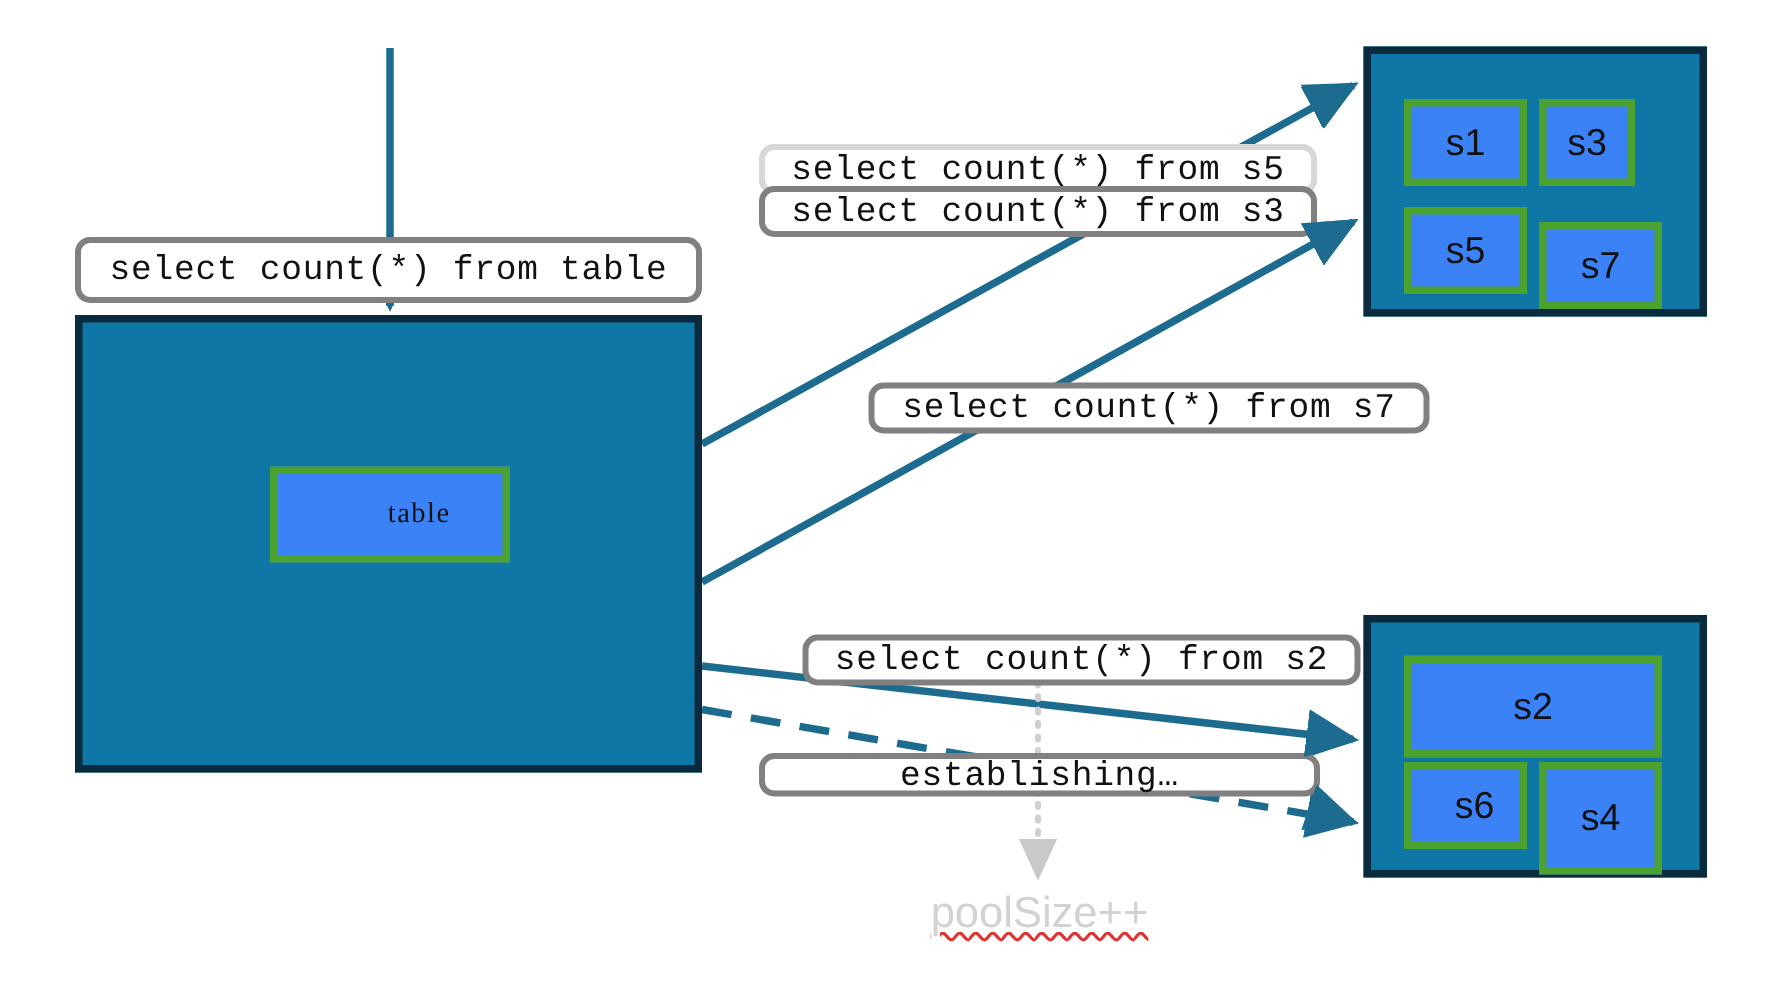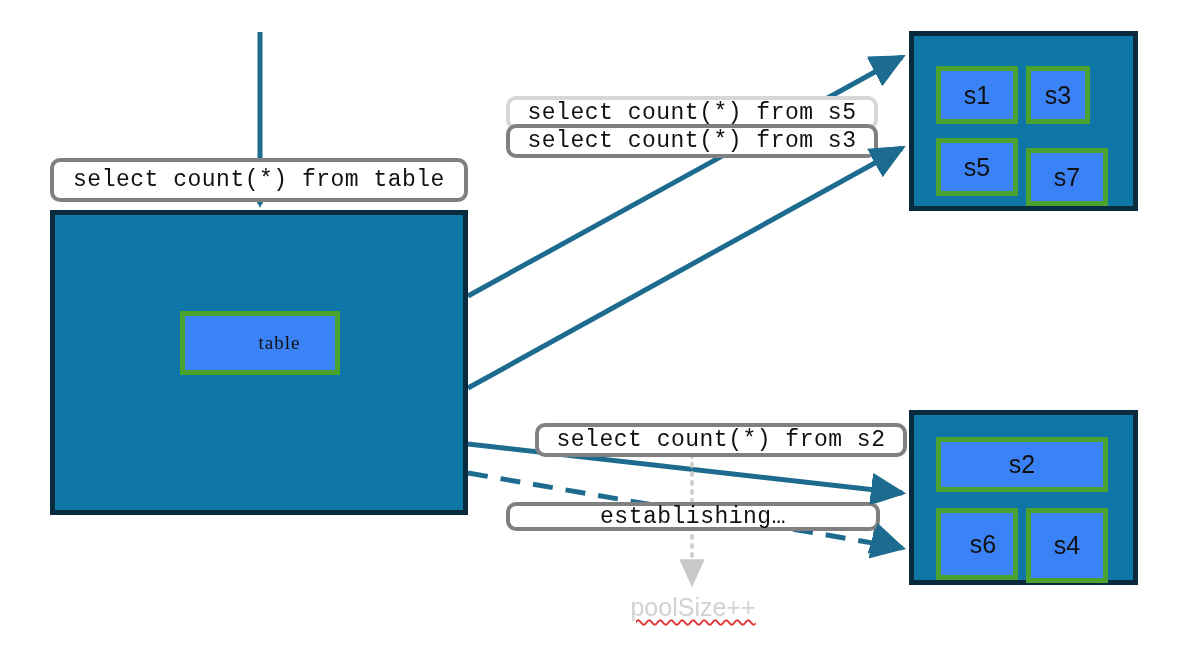--- a/index.html
+++ b/index.html
@@ -47,22 +47,22 @@
     font-family: Liberation Serif, serif;
     font-size: 19px;
     letter-spacing: 1px;
     padding-left: 39px;
   }
   #chip-table { left: 180px; top: 311px; width: 160px; height: 64px; }
   #chip-s1 { left: 936px; top: 66px;  width: 82px; height: 58px; }
   #chip-s3 { left: 1026px; top: 66px; width: 64px; height: 58px; }
   #chip-s5 { left: 936px; top: 138px; width: 82px; height: 58px; }
   #chip-s7 { left: 1026px; top: 148px; width: 82px; height: 58px; }
-  #chip-s2 { left: 936px; top: 437px; width: 172px; height: 55px; }
-  #chip-s6 { left: 936px; top: 508px; width: 82px; height: 72px; padding-left: 12px; }
+  #chip-s2 { left: 936px; top: 437px; width: 172px; height: 68px; }
+  #chip-s6 { left: 936px; top: 508px; width: 82px; height: 58px; padding-left: 12px; }
   #chip-s4 { left: 1026px; top: 508px; width: 82px; height: 75px; }
 
   
   .label-box {
     position: absolute;
     background: #ffffff;
     border: 4px solid #808080;
     border-radius: 10px;
     box-sizing: border-box;
     display: flex;
@@ -85,21 +85,21 @@
   #lbl-est    { left: 506px; top: 502px; width: 374px; height: 29px; }
 
   
   #pool-size-text {
     position: absolute;
     left: 580px;
     top: 593px;
     width: 226px;
     text-align: center;
     font-family: "Liberation Sans", sans-serif;
-    font-size: 25px;
+    font-size: 29px;
     color: #d2d2d2;
     white-space: nowrap;
     z-index: 3;
   }
   #pool-size-text .sq {
     text-decoration: underline wavy #e03434;
     text-decoration-thickness: 2px;
     text-underline-offset: 3px;
   }
 
@@ -158,20 +158,21 @@
 
   <div id="pool-bottom" class="node-box"></div>
   <div id="chip-s2" class="chip">s2</div>
   <div id="chip-s6" class="chip">s6</div>
   <div id="chip-s4" class="chip">s4</div>
 
   <div id="lbl-table" class="label-box">select count(*) from table</div>
 
   <div id="lbl-s5" class="label-box faded">select count(*) from s5</div>
   <div id="lbl-s3" class="label-box">select count(*) from s3</div>
+  <div id="lbl-s7" class="label-box">select count(*) from s7</div>
   <div id="lbl-s2" class="label-box">select count(*) from s2</div>
 
   <div id="lbl-est" class="label-box">establishing…</div>
 
   <div id="pool-size-text">
     <span class="sq">poolSize++</span>
   </div>
 
   <svg id="arrows-over" viewBox="0 0 1184 660" xmlns="http://www.w3.org/2000/svg">
     <defs>

